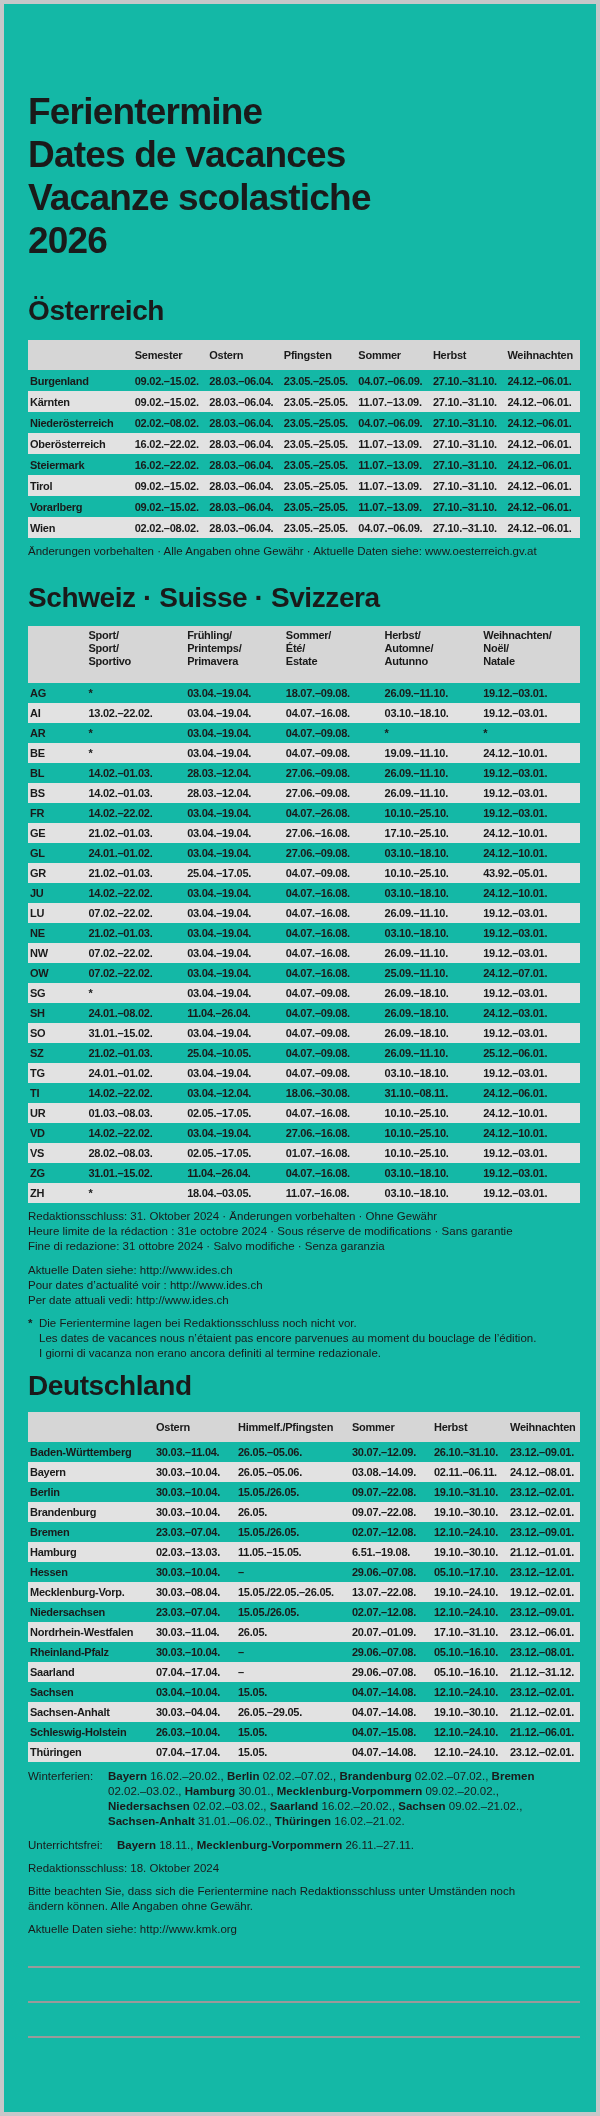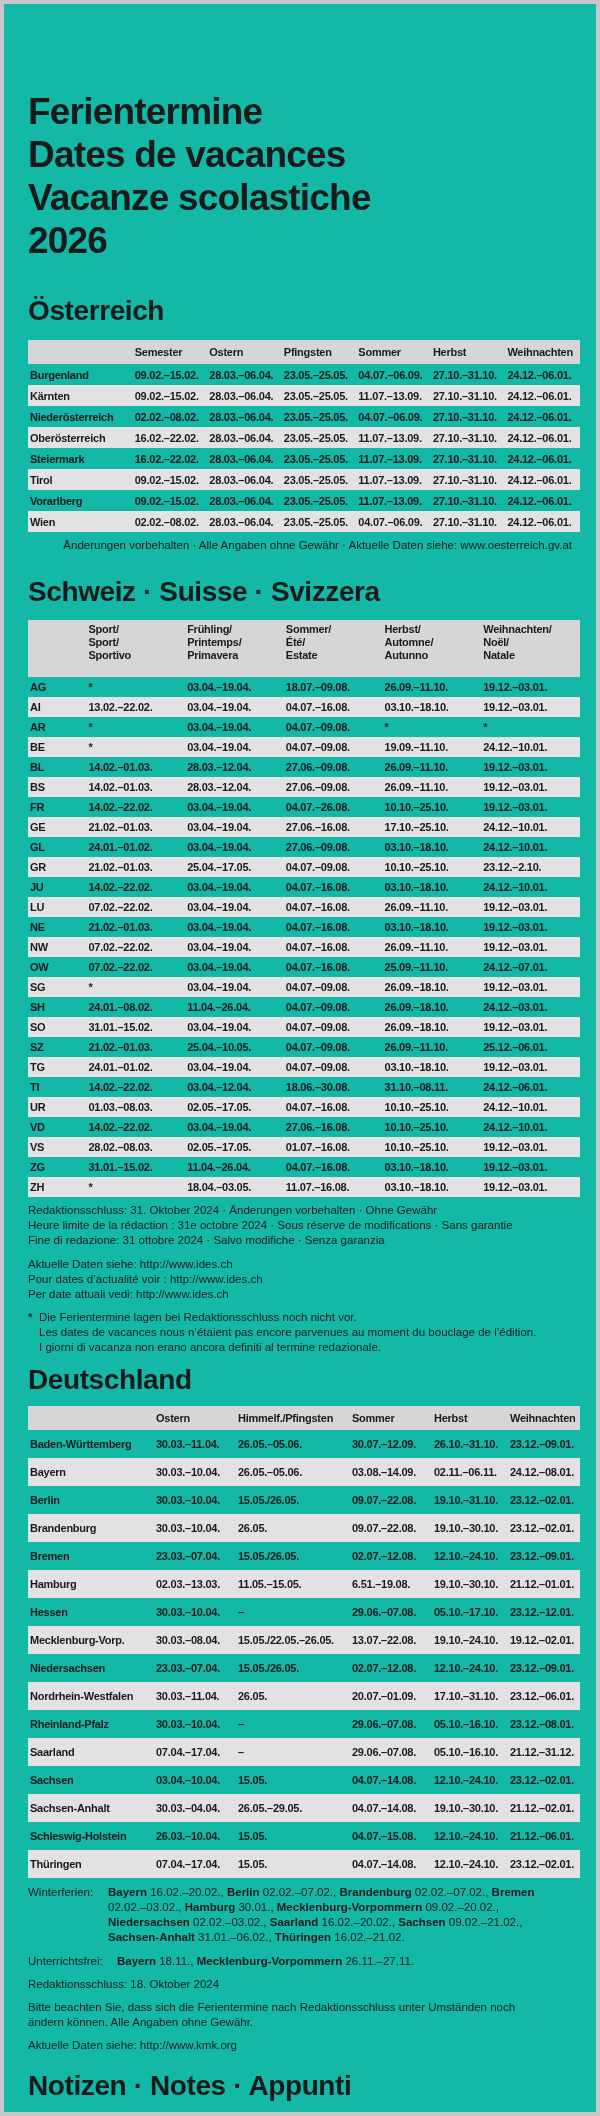--- a/index.html
+++ b/index.html
@@ -16,42 +16,42 @@
   #heading-notes { margin-top: 16px; }
 
   .tablewrap { margin-top: 12px; }
   #table-ch-wrap { margin-top: 11px; }
   #table-de-wrap { margin-top: 9px; }
 
   table { border-collapse: collapse; width: 552px; table-layout: fixed; }
   th, td { font-size: 11px; font-weight: bold; text-align: left; white-space: nowrap;
            letter-spacing: -0.25px; padding: 0 0 0 2px; overflow: hidden; color: var(--text, #1a1a1a); }
   thead tr { background: var(--header-bg, #d6d6d6); }
-  thead th { height: 24px; vertical-align: middle; }
+  thead th { height: 30px; vertical-align: middle; }
   tbody tr { height: 21px; }
   tbody tr:nth-child(even) { background: var(--stripe-bg, #e2e2e2); }
 
   .tbl-austria th:nth-child(1), .tbl-austria td:nth-child(1) { width: 104px; }
   .tbl-austria th:nth-child(n+2) { width: 74px; }
 
   .tbl-ch thead th { vertical-align: top; padding-top: 3px; white-space: pre-line; height: 57px; line-height: 13px; }
   .tbl-ch th:nth-child(1), .tbl-ch td:nth-child(1) { width: 58px; }
   .tbl-ch th:nth-child(n+2) { width: 98px; }
   .tbl-ch tbody tr { height: 20px; }
 
   .tbl-de th:nth-child(1), .tbl-de td:nth-child(1) { width: 126px; }
   .tbl-de th:nth-child(2) { width: 82px; }
   .tbl-de th:nth-child(3) { width: 114px; }
   .tbl-de th:nth-child(4) { width: 82px; }
   .tbl-de th:nth-child(5) { width: 76px; }
   .tbl-de th:nth-child(6) { width: 72px; }
-  .tbl-de tbody tr { height: 28px; }
+  .tbl-de tbody tr { height: 20px; }
 
   .small { font-size: 11.5px; line-height: 15px; }
-  #note-at { margin-top: 6px; text-align: right; }
+  #note-at { margin-top: 6px; }
   #ch-notes { margin-top: 6px; }
   #ch-links { margin-top: 9px; }
   #ch-footnote { margin-top: 8px; }
   #winterferien { margin-top: 7px; }
   #unterrichtsfrei { margin-top: 9px; }
   #redaktionsschluss-de { margin-top: 8px; }
   #hinweis-de { margin-top: 8px; max-width: 520px; }
   #kmk { margin-top: 8px; }
 
   .hang { display: flex; }
@@ -264,21 +264,21 @@
               <td>27.06.–09.08.</td>
               <td>03.10.–18.10.</td>
               <td>24.12.–10.01.</td>
             </tr>
             <tr>
               <th>GR</th>
               <td>21.02.–01.03.</td>
               <td>25.04.–17.05.</td>
               <td>04.07.–09.08.</td>
               <td>10.10.–25.10.</td>
-              <td>23.12.–2.10.</td>
+              <td>43.92.–05.01.</td>
             </tr>
             <tr>
               <th>JU</th>
               <td>14.02.–22.02.</td>
               <td>03.04.–19.04.</td>
               <td>04.07.–16.08.</td>
               <td>03.10.–18.10.</td>
               <td>24.12.–10.01.</td>
             </tr>
             <tr>
@@ -574,21 +574,20 @@
       <div class="txt"><b>Bayern</b> 16.02.–20.02., <b>Berlin</b> 02.02.–07.02., <b>Brandenburg</b> 02.02.–07.02., <b>Bremen</b> 02.02.–03.02., <b>Hamburg</b> 30.01., <b>Mecklenburg-Vorpommern</b> 09.02.–20.02., <b>Niedersachsen</b> 02.02.–03.02., <b>Saarland</b> 16.02.–20.02., <b>Sachsen</b> 09.02.–21.02., <b>Sachsen-Anhalt</b> 31.01.–06.02., <b>Thüringen</b> 16.02.–21.02.</div>
     </div>
     <div class="small hang" id="unterrichtsfrei">
       <div class="lbl" style="flex-basis:89px">Unterrichtsfrei:</div>
       <div class="txt"><b>Bayern</b> 18.11., <b>Mecklenburg-Vorpommern</b> 26.11.–27.11.</div>
     </div>
     <div class="small" id="redaktionsschluss-de">Redaktionsschluss: 18. Oktober 2024</div>
     <div class="small" id="hinweis-de">Bitte beachten Sie, dass sich die Ferientermine nach Redaktionsschluss unter Umständen noch ändern können. Alle Angaben ohne Gewähr.</div>
     <div class="small" id="kmk">Aktuelle Daten siehe: http://www.kmk.org</div>
 
-    <h2 class="section" id="heading-notes">Notizen · Notes · Appunti</h2>
     <div class="rules">
         <div class="note-rule"></div>
         <div class="note-rule"></div>
         <div class="note-rule"></div>
       </div>
 
   </div>
 </div>
 
 </body></html>

